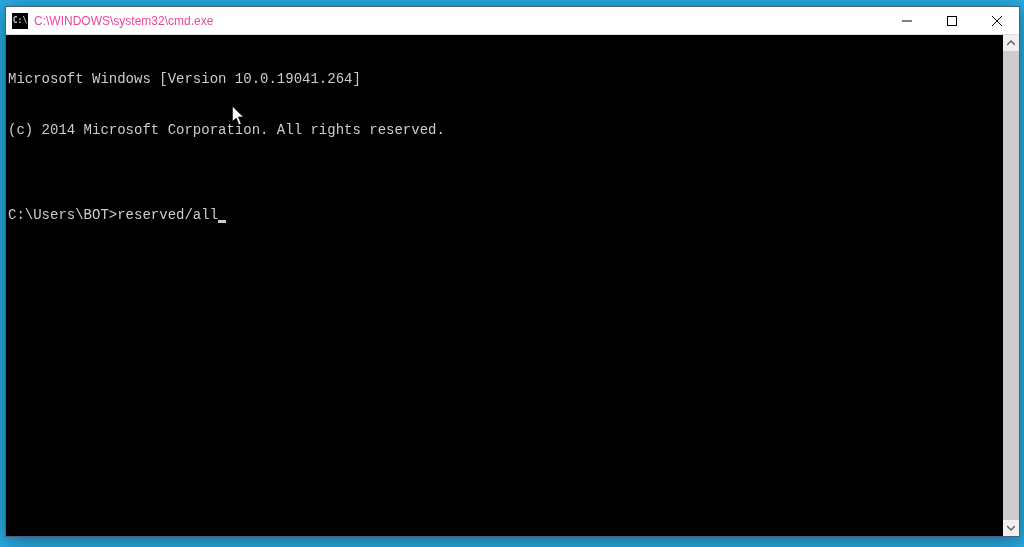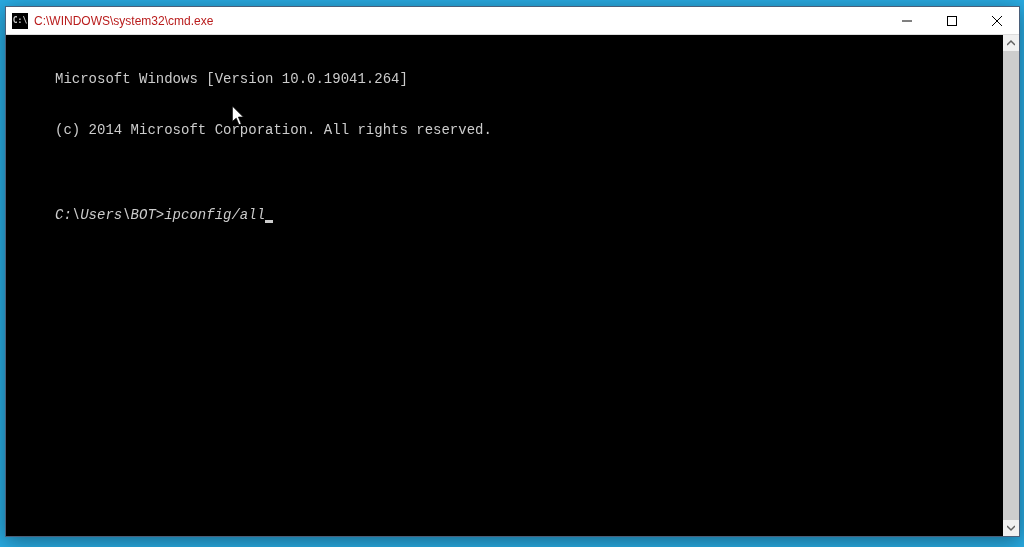--- a/index.html
+++ b/index.html
@@ -50,21 +50,21 @@
       display: flex;
       align-items: center;
       justify-content: center;
       font-size: 8px;
       color: #ccc;
       font-weight: bold;
       font-family: monospace;
     }
     .titlebar-title {
       font-size: 12px;
-      color: #b91c1c;
+      color: #ec4899;
       flex: 1;
     }
     .titlebar-buttons {
       display: flex;
       height: 100%;
     }
     .titlebar-btn {
       width: 45px;
       height: 100%;
       display: flex;
@@ -82,29 +82,27 @@
     }
     .terminal-content {
       flex: 1;
       padding: 2px 0 0 2px;
       font-family: Consolas, "Courier New", monospace;
       font-size: 14px;
       line-height: 17px;
       color: #cccccc;
       white-space: pre;
       overflow: hidden;
-      margin-left: 47px;
     }
     .terminal-line {
       display: block;
     }
     .prompt-line {
       display: flex;
       align-items: flex-end;
-      font-style: italic;
     }
     .cursor {
       display: inline-block;
       width: 8px;
       height: 3px;
       background: #cccccc;
       vertical-align: bottom;
       margin-bottom: 1px;
       animation: blink 1s step-end infinite;
     }
@@ -177,21 +175,21 @@
           </svg>
       </div>
     </div>
   </div>
 
   <div class="terminal-body">
     <div class="terminal-content">
       <span class="terminal-line">Microsoft Windows [Version 10.0.19041.264]</span>
       <span class="terminal-line">(c) 2014 Microsoft Corporation. All rights reserved.</span>
       <span class="terminal-line"></span>
-      <span class="prompt-line"><span>C:\Users\BOT&gt;</span><span>ipconfig/all</span><span class="cursor"></span></span>
+      <span class="prompt-line"><span>C:\Users\BOT&gt;</span><span>reserved/all</span><span class="cursor"></span></span>
     </div>
     <div class="scrollbar">
       <div class="scrollbar-btn up">
         <svg viewBox="0 0 8 8">
             <path d="M0 6 L4 2 L8 6" fill="none" stroke="#606060" stroke-width="1.5"></path>
           </svg>
       </div>
       <div class="scrollbar-thumb"></div>
       <div class="scrollbar-btn down">
         <svg viewBox="0 0 8 8">

